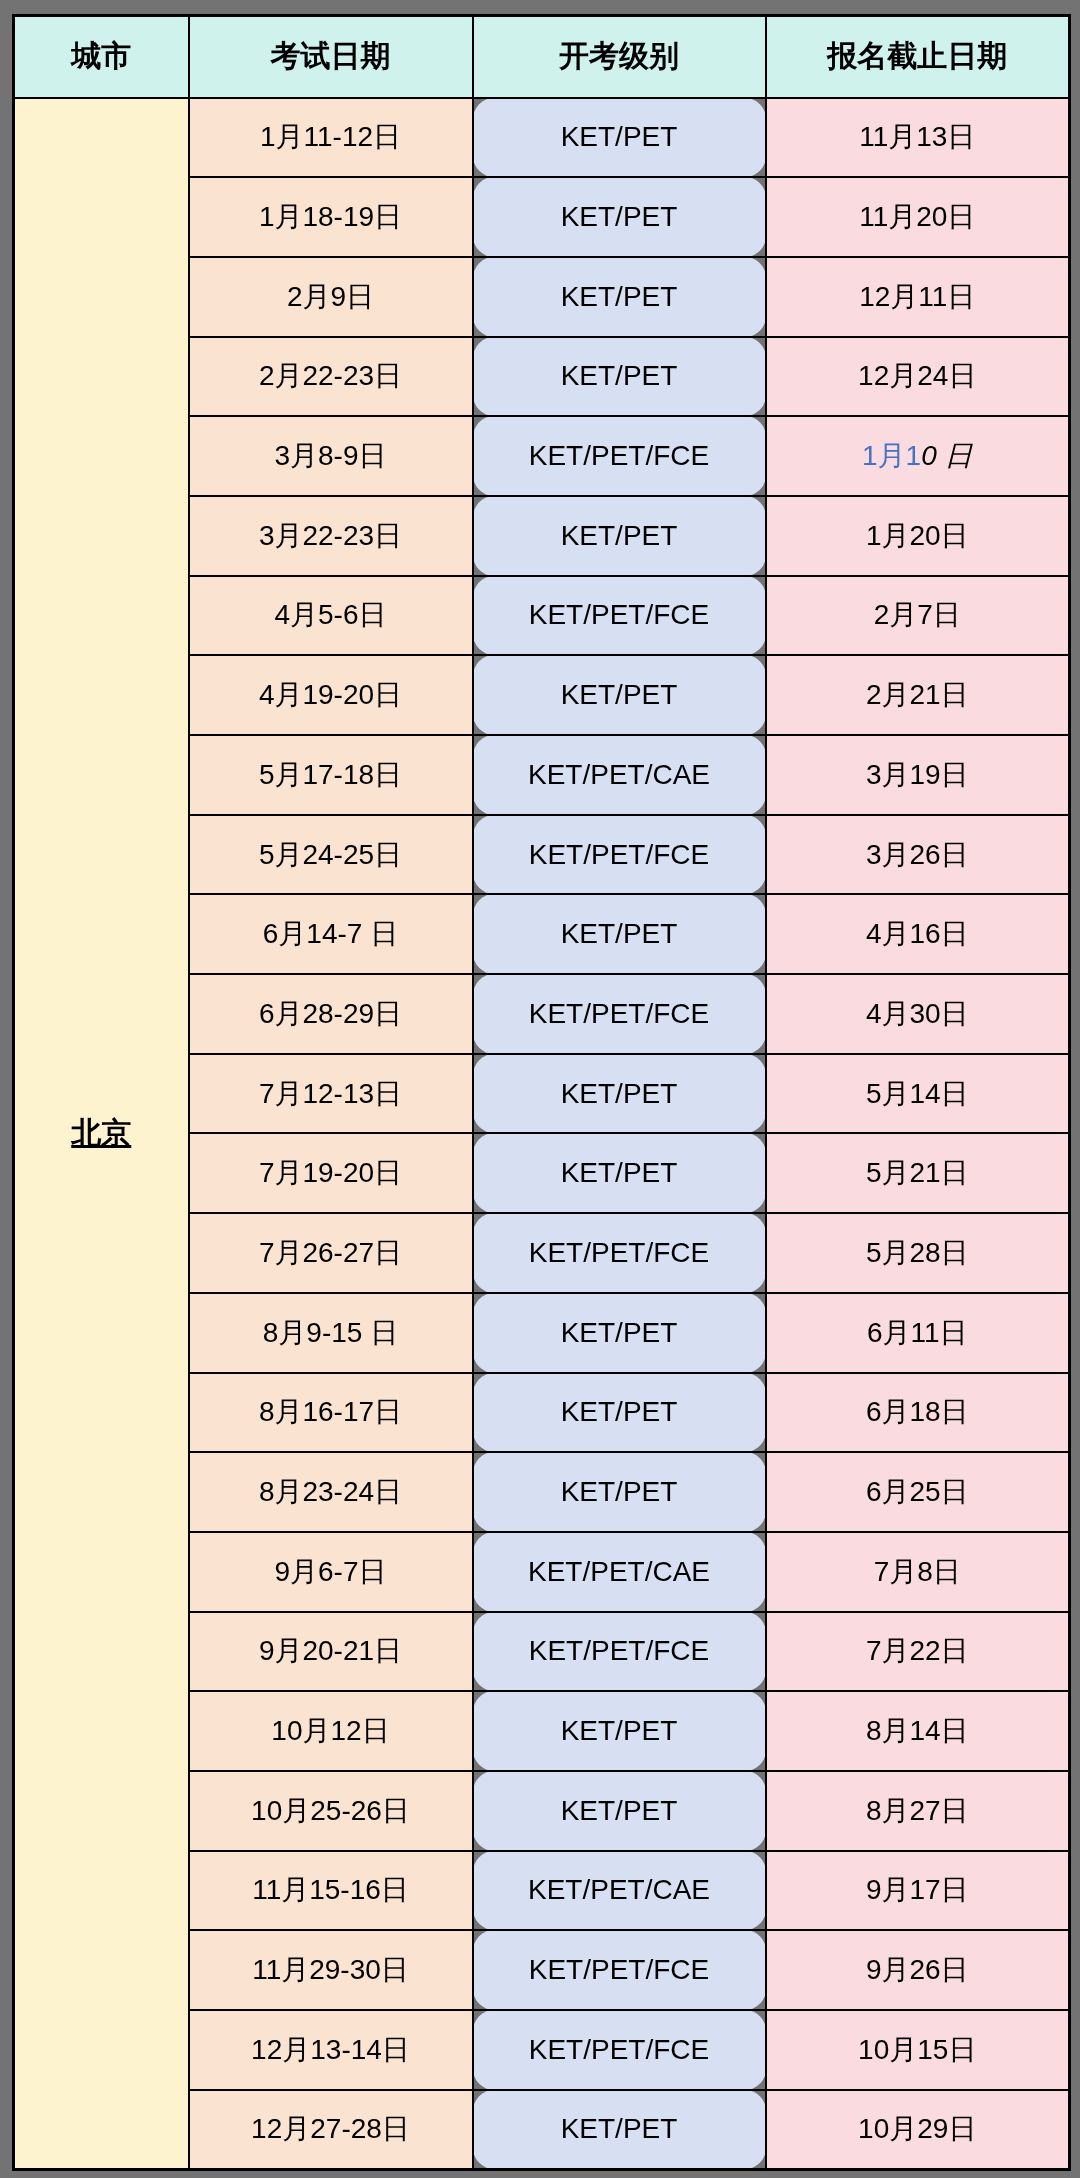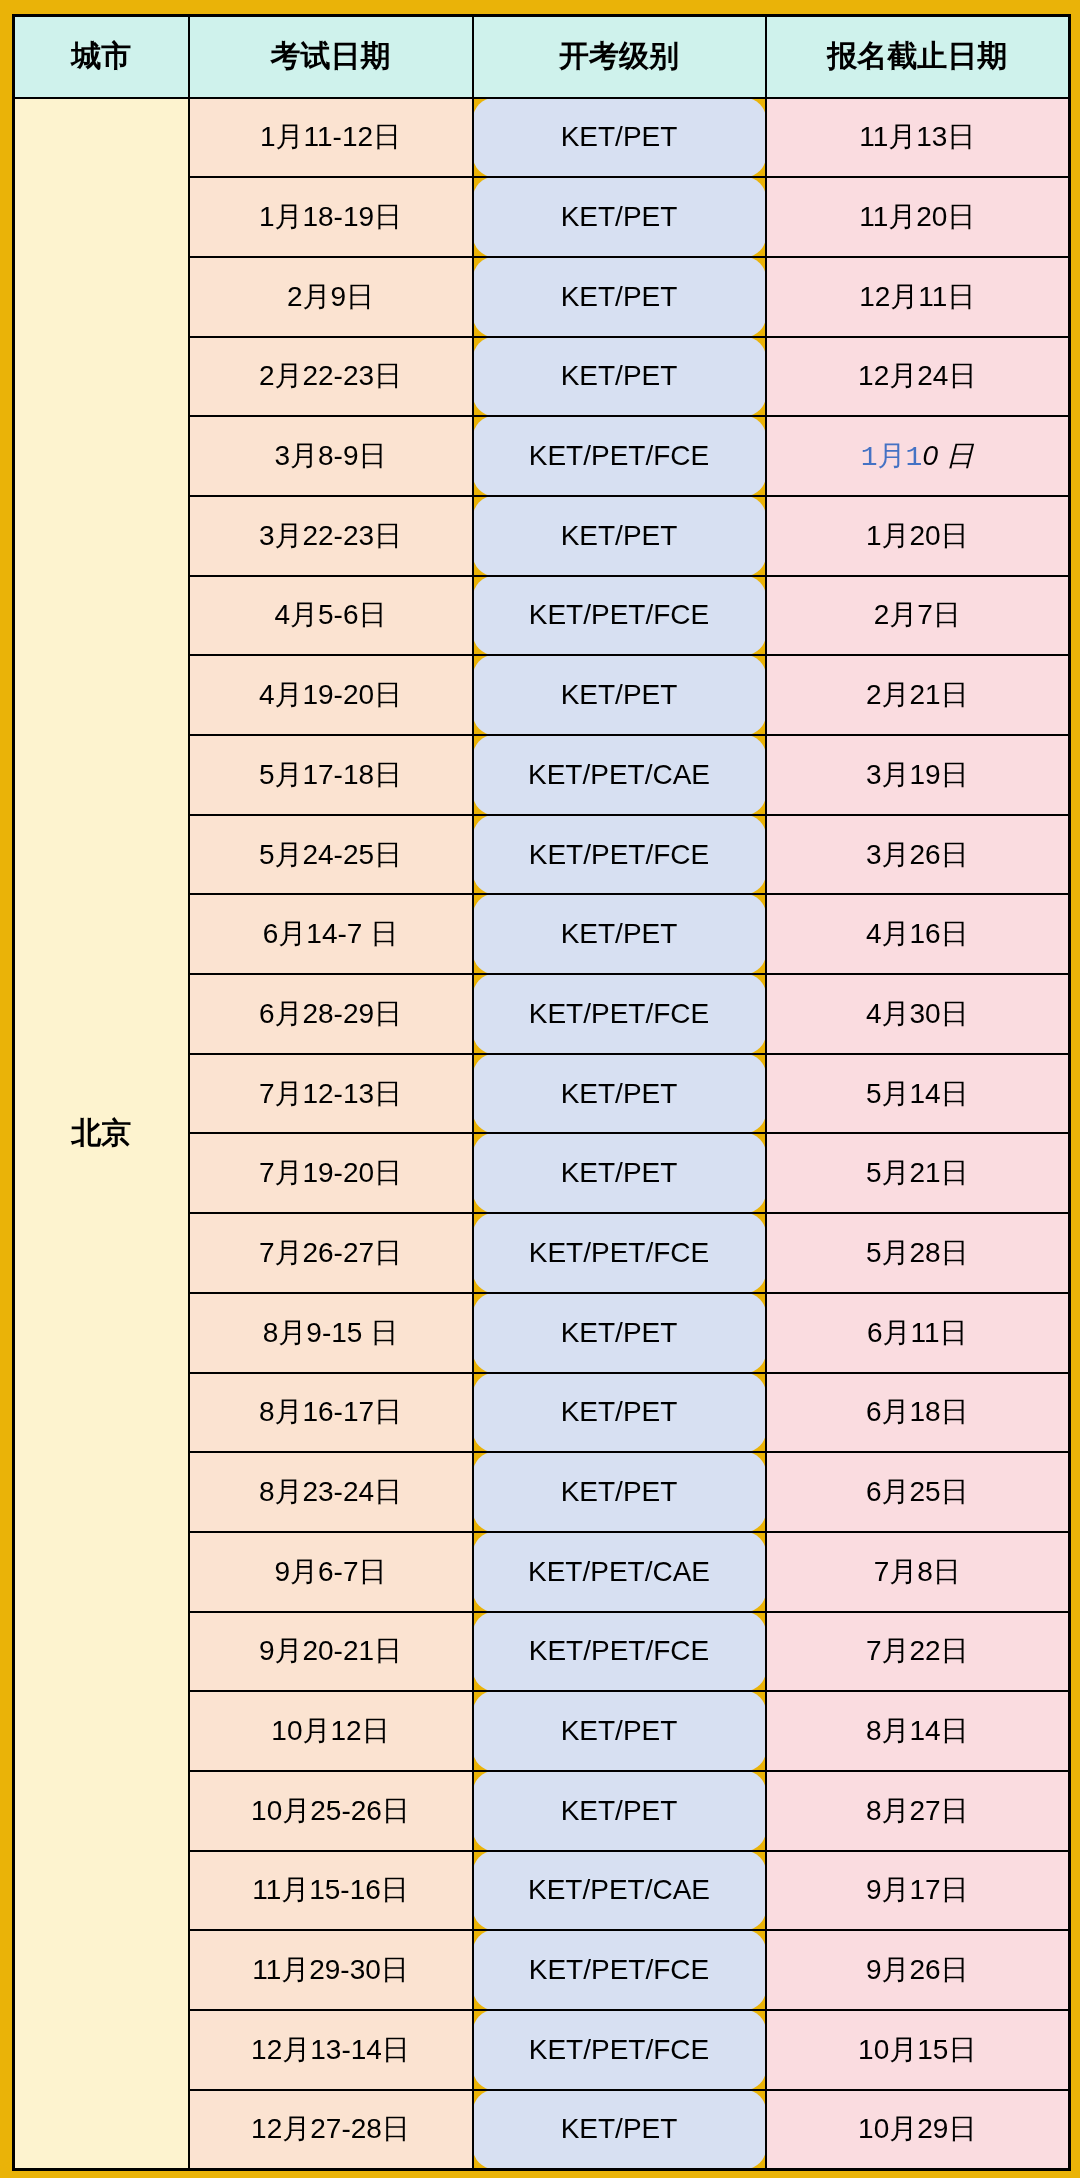--- a/index.html
+++ b/index.html
@@ -7,21 +7,21 @@
     padding: 0;
     background: #ffffff;
     width: 1080px;
     height: 2178px;
     font-family: "Liberation Sans", "DejaVu Sans", sans-serif;
   }
   .page {
     position: relative;
     width: 1080px;
     height: 2178px;
-    background: #eab308;
+    background: #737373;
     overflow: hidden;
   }
   table.schedule {
     border-collapse: collapse;
     table-layout: fixed;
     width: 1056px;
     margin: 14px 0 0 12px;
     border: 3px solid var(--border, #000);
   }
   th, td {
@@ -38,20 +38,21 @@
   th {
     background: var(--header-bg, #CFF2EC);
     font-size: 30px;
     font-weight: 700;
   }
   td { font-size: 28px; font-weight: 500; }
   td.city-cell {
     background: var(--city-bg, #FDF3CF);
     font-size: 30px;
     font-weight: 700;
+    text-decoration: underline;
   }
   td.date-cell     { background: var(--date-bg, #FBE3D1); margin-left: 39px; }
   td.level-cell    { background: var(--level-bg, #D7E0F2); border-radius: 21px; }
   td.deadline-cell { background: var(--deadline-bg, #FADCE0); }
 </style>
 </head>
 <body>
 
 <div class="page">
   <table class="schedule">
@@ -87,21 +88,21 @@
           <td class="deadline-cell">12月11日</td>
         </tr>
         <tr>
           <td class="date-cell">2月22-23日</td>
           <td class="level-cell">KET/PET</td>
           <td class="deadline-cell">12月24日</td>
         </tr>
         <tr>
           <td class="date-cell">3月8-9日</td>
           <td class="level-cell">KET/PET/FCE</td>
-          <td class="deadline-cell"><span style="color: rgb(68, 114, 196); font-family: Liberation Mono, monospace;">1月1</span><span style="color: rgb(0, 0, 0); font-style: italic;">0 日</span></td>
+          <td class="deadline-cell"><span style="color: rgb(68, 114, 196);">1月1</span><span style="color: rgb(0, 0, 0); font-style: italic;">0 日</span></td>
         </tr>
         <tr>
           <td class="date-cell">3月22-23日</td>
           <td class="level-cell">KET/PET</td>
           <td class="deadline-cell">1月20日</td>
         </tr>
         <tr>
           <td class="date-cell">4月5-6日</td>
           <td class="level-cell">KET/PET/FCE</td>
           <td class="deadline-cell">2月7日</td>

